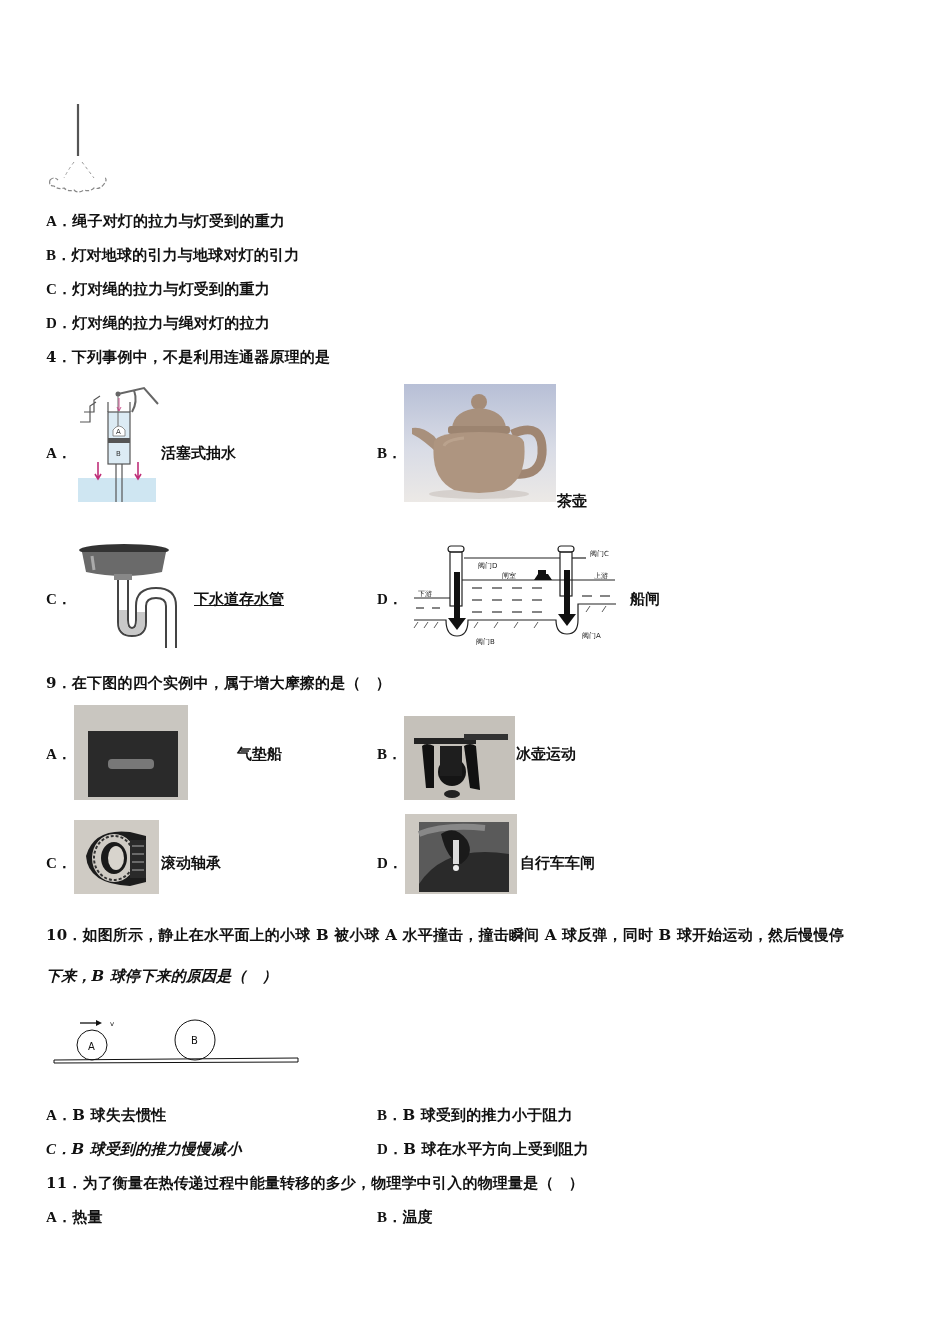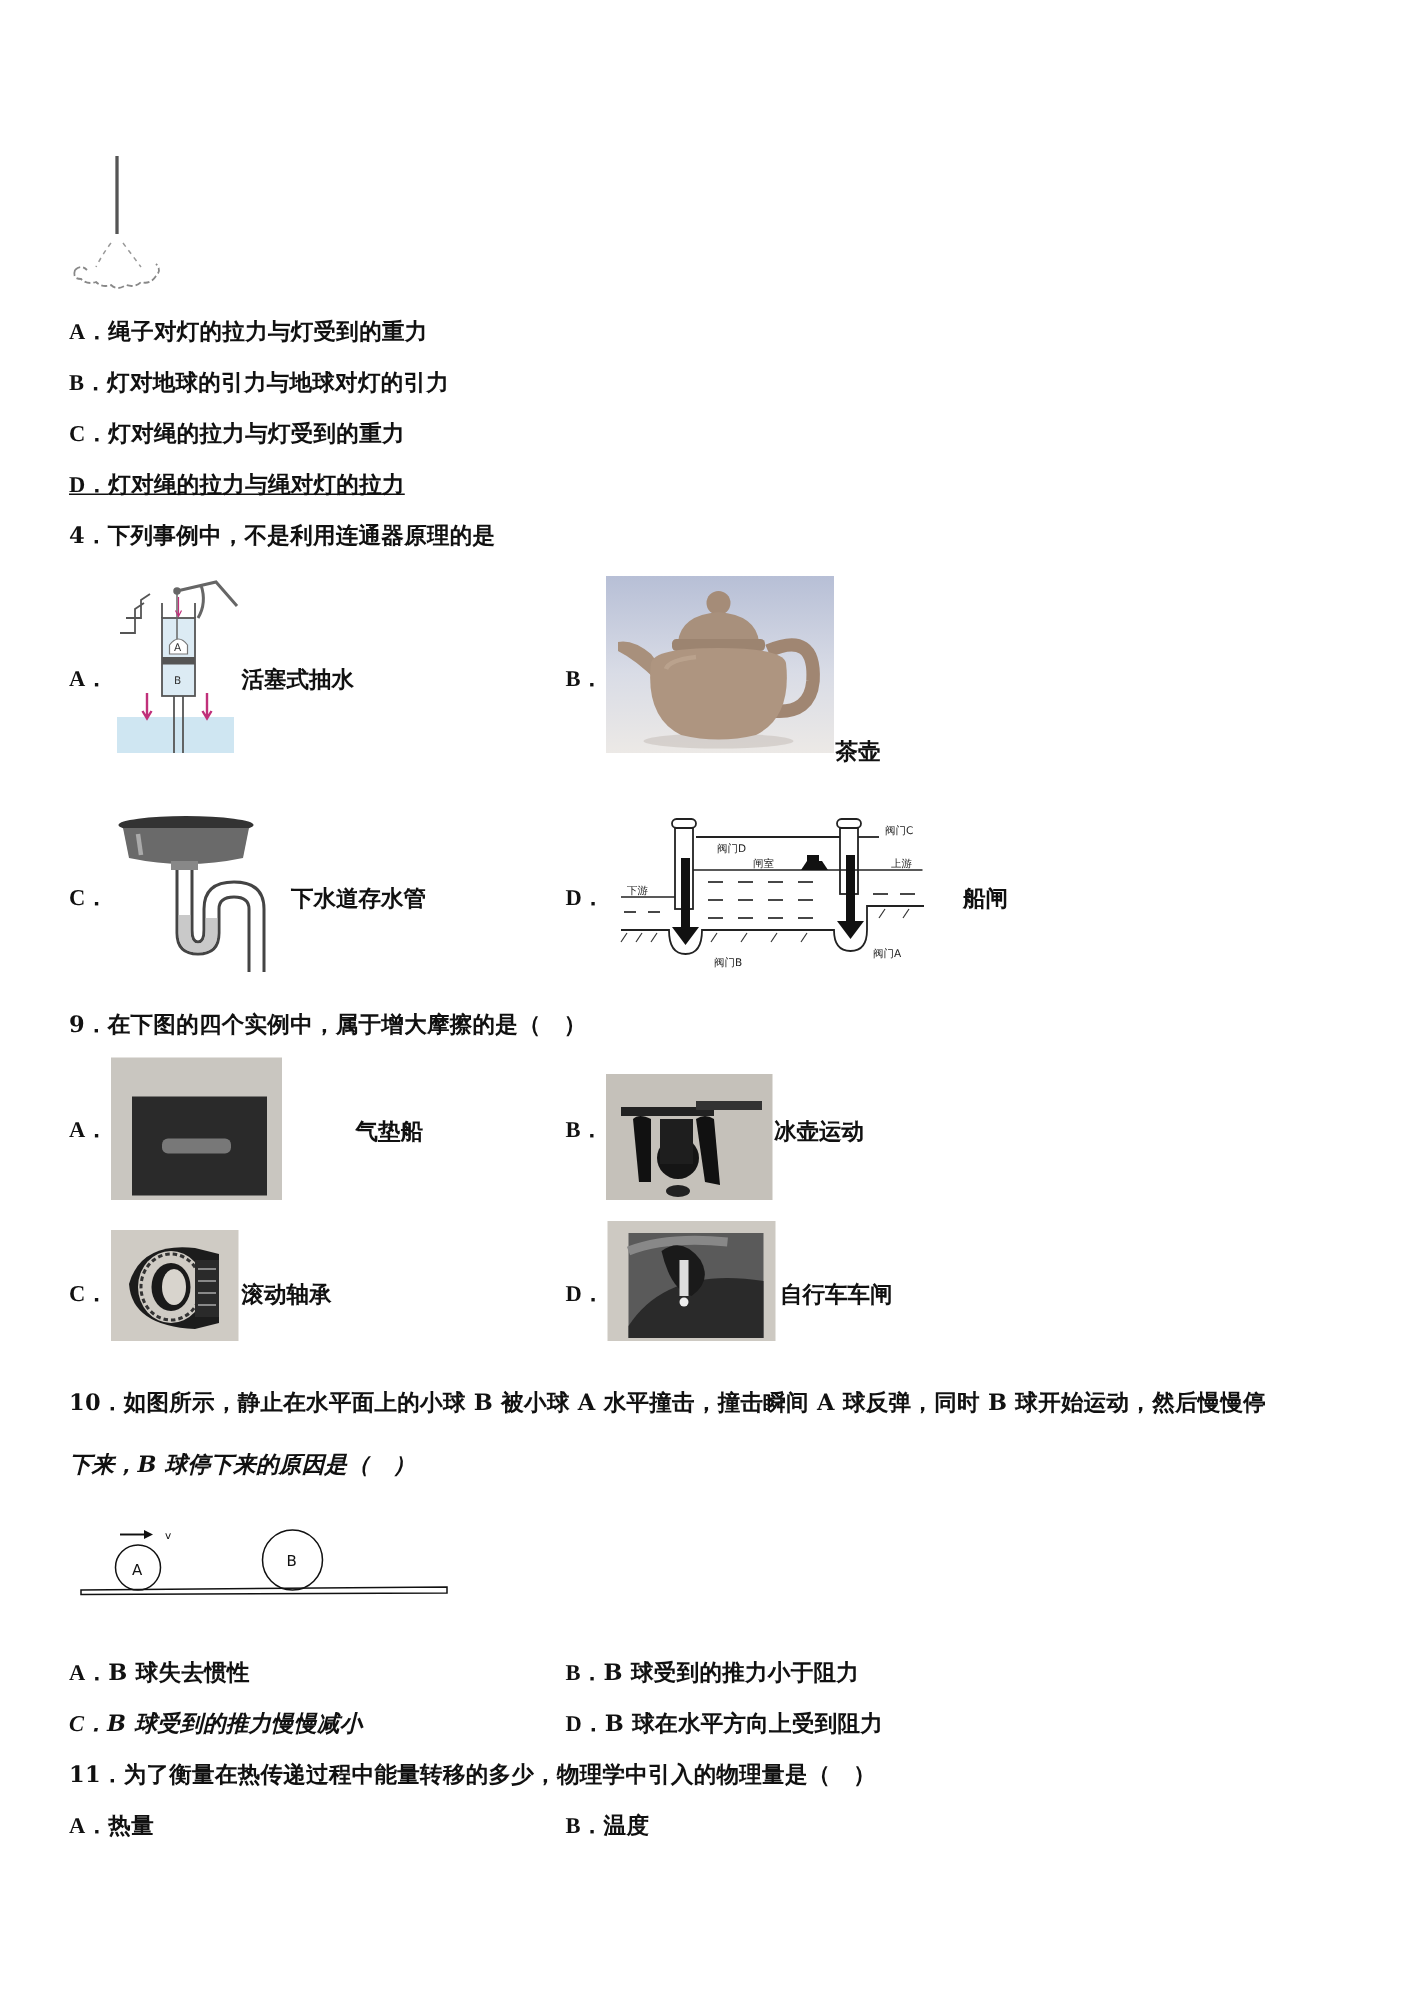--- a/index.html
+++ b/index.html
@@ -31,21 +31,21 @@
 
 <div class="line" style="left:46px; top:211px;">
   <span class="opt-letter">A．</span><span>绳子对灯的拉力与灯受到的重力</span>
 </div>
 <div class="line" style="left:46px; top:245px;">
   <span class="opt-letter">B．</span><span>灯对地球的引力与地球对灯的引力</span>
 </div>
 <div class="line" style="left:46px; top:279px;">
   <span class="opt-letter">C．</span><span>灯对绳的拉力与灯受到的重力</span>
 </div>
-<div class="line" style="left:46px; top:313px;text-decoration:underline;">
+<div class="line" style="left:46px; top:313px;">
   <span class="opt-letter">D．</span><span>灯对绳的拉力与绳对灯的拉力</span>
 </div>
 
 <div class="line" style="left:46px; top:347px;">4．下列事例中，不是利用连通器原理的是</div>
 
 <div class="fig-label opt-letter" style="left:46px; top:443px;">A．</div>
 <div class="abs" style="left:78px; top:382px; width:82px; height:122px;">
   <svg width="82" height="122" viewBox="0 0 82 122">
     <rect x="0" y="96" width="78" height="24" fill="#cfe6f2"></rect>
     <rect x="30" y="30" width="22" height="52" fill="#dcebf4" stroke="#555" stroke-width="1.2"></rect>
@@ -87,21 +87,21 @@
   <svg width="116" height="112" viewBox="0 0 116 112">
     <ellipse cx="46" cy="10" rx="45" ry="6" fill="#333"></ellipse>
     <path d="M4 12 L8 32 Q46 40 84 32 L88 12 Z" fill="#6a6a6a"></path>
     <path d="M14 16 L16 30" stroke="#aaa" stroke-width="3"></path>
     <rect x="36" y="34" width="18" height="6" fill="#888"></rect>
     <path d="M40 40 L40 82 Q40 96 54 96 Q68 96 68 82 L68 66 Q68 58 78 58 Q88 58 88 66 L88 108" stroke="#444" stroke-width="2" fill="none"></path>
     <path d="M50 40 L50 80 Q50 88 54 88 Q58 88 58 80 L58 66 Q58 48 78 48 Q98 48 98 66 L98 108" stroke="#444" stroke-width="2" fill="none"></path>
     <path d="M41 70 L41 82 Q41 95 54 95 Q67 95 67 82 L67 72 L59 72 L59 80 Q59 89 54 89 Q49 89 49 80 L49 70 Z" fill="#bbb" opacity="0.8"></path>
   </svg>
 </div>
-<div class="fig-label" style="left:194px; top:589px;">下水道存水管</div>
+<div class="fig-label" style="left:194px; top:589px;text-decoration:underline;">下水道存水管</div>
 
 <div class="fig-label opt-letter" style="left:377px; top:589px;">D．</div>
 <div class="abs" style="left:410px; top:540px; width:210px; height:110px;">
   <svg width="210" height="110" viewBox="0 0 210 110" font-family="DejaVu Sans, sans-serif">
     <rect x="38" y="6" width="16" height="6" rx="3" fill="none" stroke="#222" stroke-width="1.2"></rect>
     <rect x="148" y="6" width="16" height="6" rx="3" fill="none" stroke="#222" stroke-width="1.2"></rect>
     <rect x="40" y="12" width="12" height="54" fill="none" stroke="#222" stroke-width="1.2"></rect>
     <rect x="150" y="12" width="12" height="44" fill="none" stroke="#222" stroke-width="1.2"></rect>
     <line x1="54" y1="18" x2="150" y2="18" stroke="#222" stroke-width="1.2"></line>
     <line x1="162" y1="18" x2="176" y2="18" stroke="#222" stroke-width="1.2"></line>
@@ -145,21 +145,21 @@
     </g>
     <text x="68" y="28" font-size="7" fill="#222">阀门D</text>
     <text x="180" y="16" font-size="7" fill="#222">阀门C</text>
     <text x="92" y="38" font-size="7" fill="#222">闸室</text>
     <text x="184" y="38" font-size="7" fill="#222">上游</text>
     <text x="8" y="56" font-size="7" fill="#222">下游</text>
     <text x="66" y="104" font-size="7" fill="#222">阀门B</text>
     <text x="172" y="98" font-size="7" fill="#222">阀门A</text>
   </svg>
 </div>
-<div class="fig-label" style="left:630px; top:589px;margin-left:12px;">船闸</div>
+<div class="fig-label" style="left:630px; top:589px;">船闸</div>
 
 <div class="line" style="left:46px; top:673px;">9．在下图的四个实例中，属于增大摩擦的是（　）</div>
 
 <div class="fig-label opt-letter" style="left:46px; top:744px;">A．</div>
 <div class="photo" style="left:74px; top:705px; width:114px; height:95px; background:#c9c6c0;">
   <div style="position:absolute; left:14px; top:26px; width:90px; height:66px; background:#2a2a2a;"></div>
   <div style="position:absolute; left:34px; top:54px; width:46px; height:10px; background:#9a9a9a; border-radius:4px; opacity:0.7;"></div>
 </div>
 <div class="fig-label" style="left:189px; top:744px;padding-left:48px;">气垫船</div>
 

